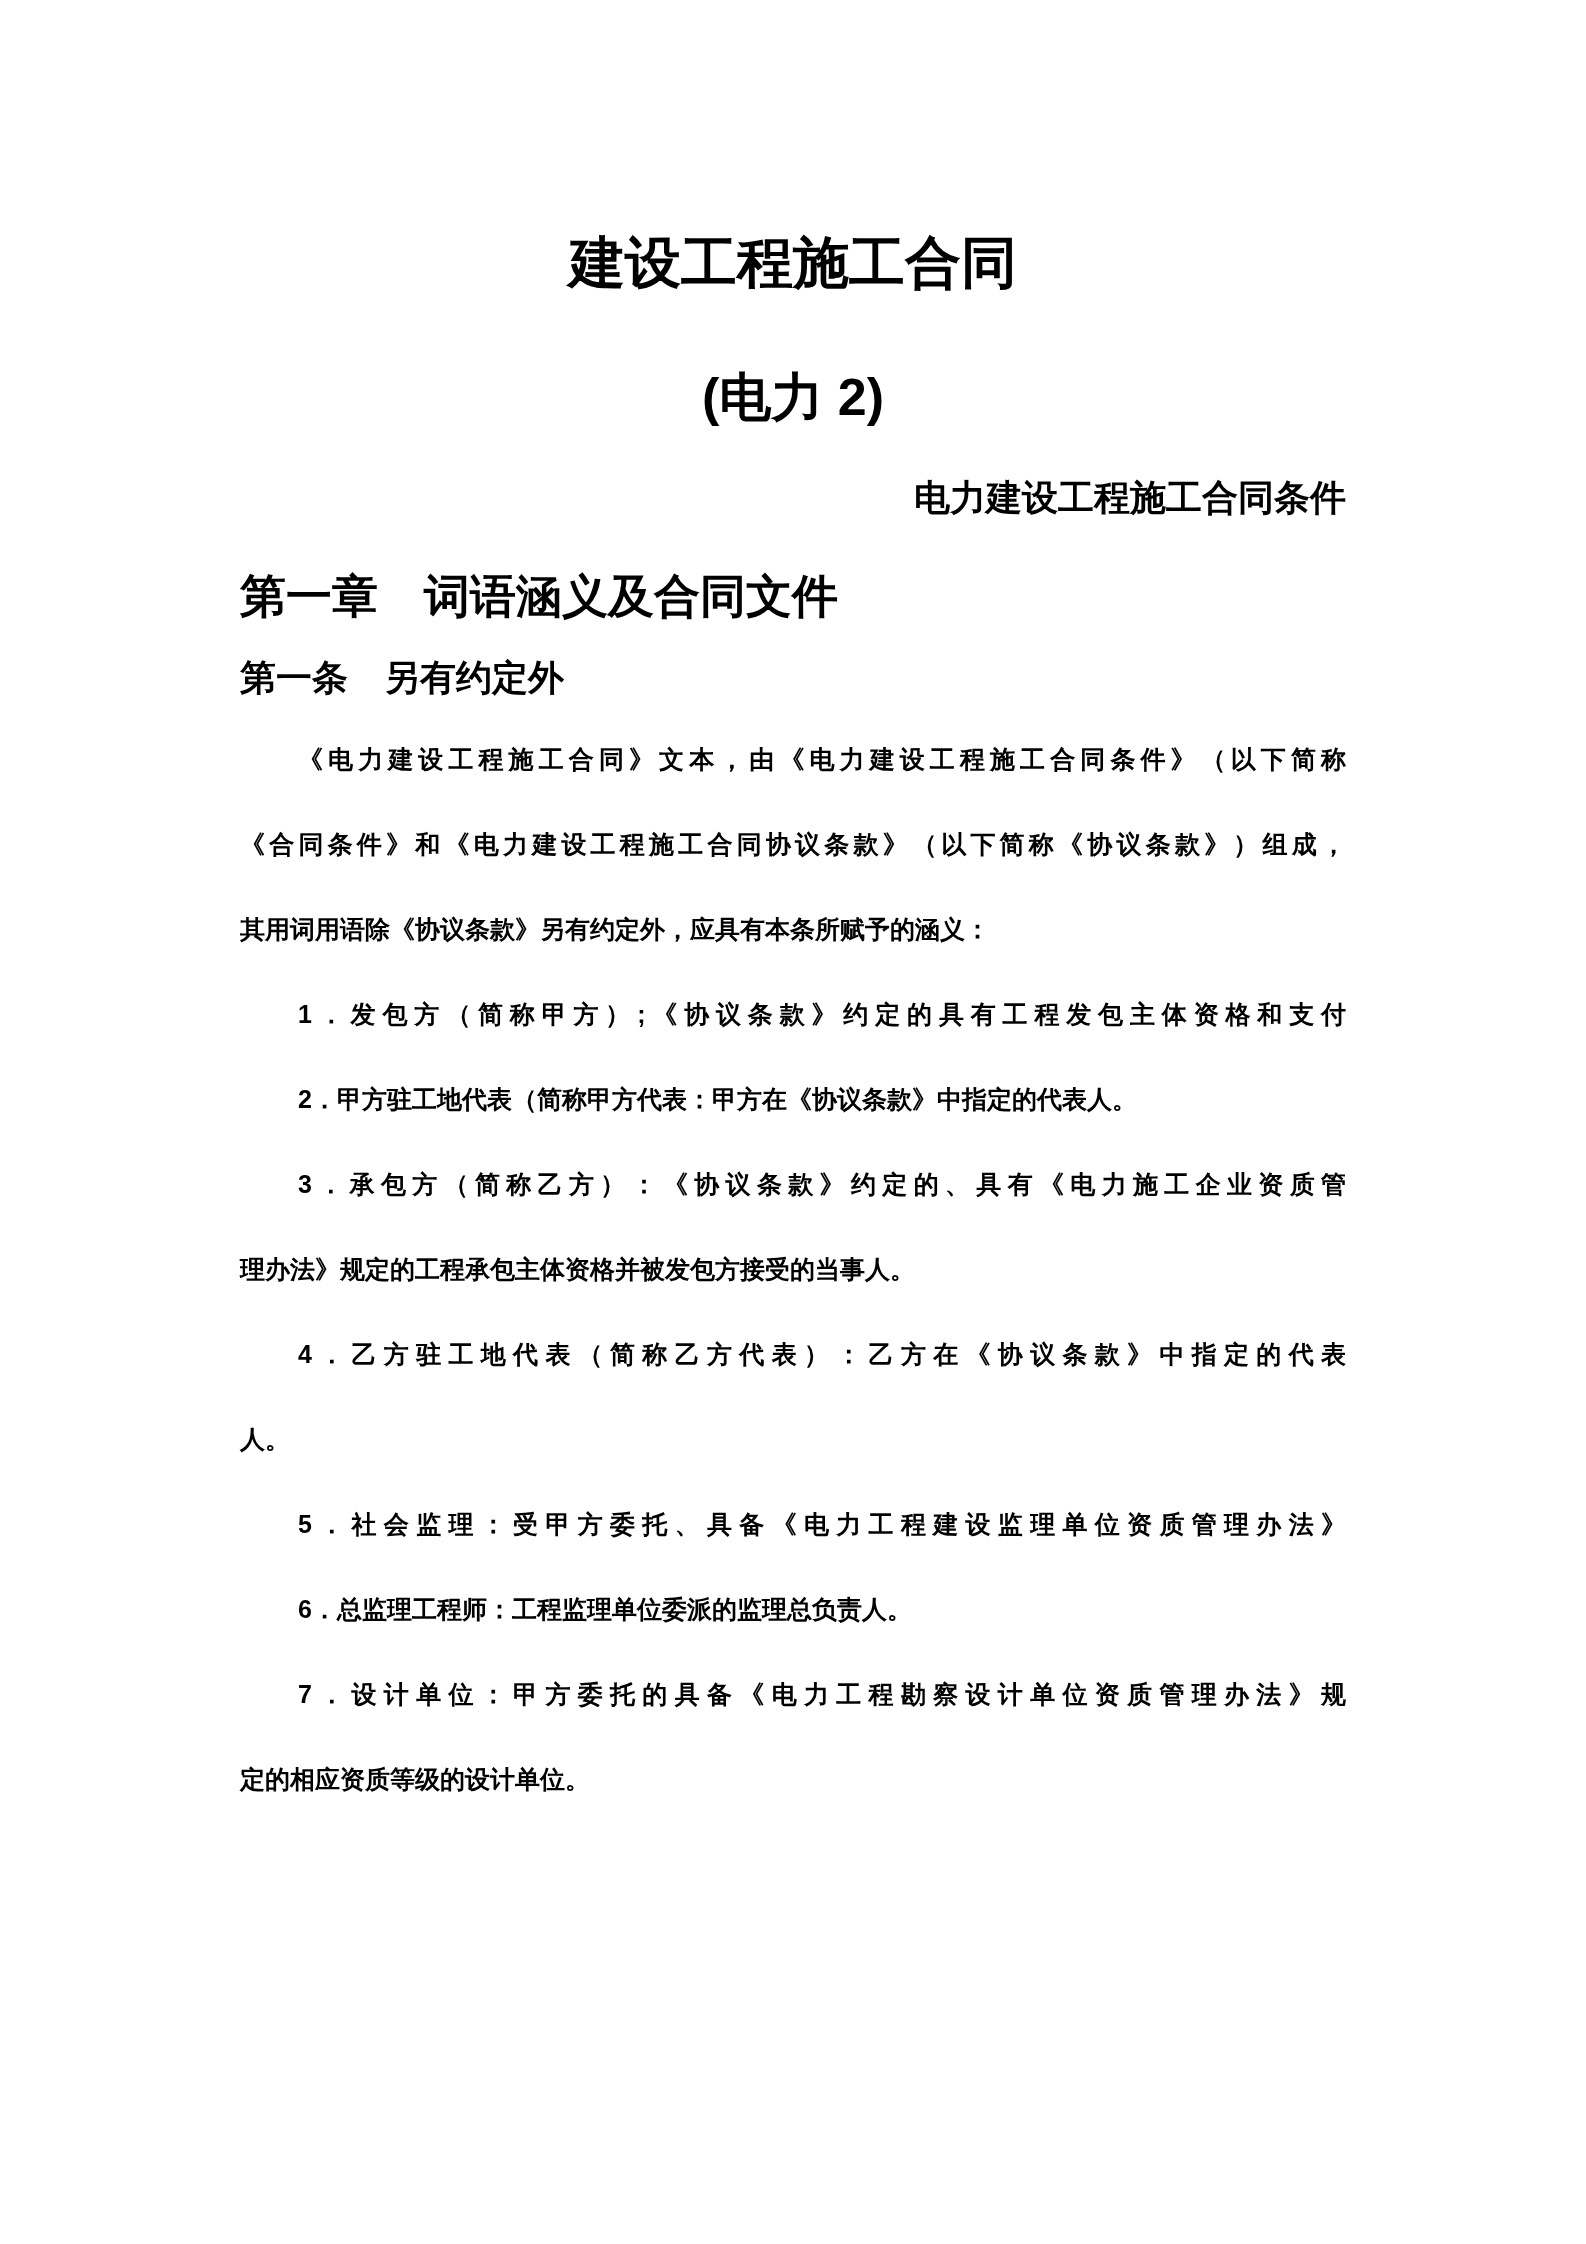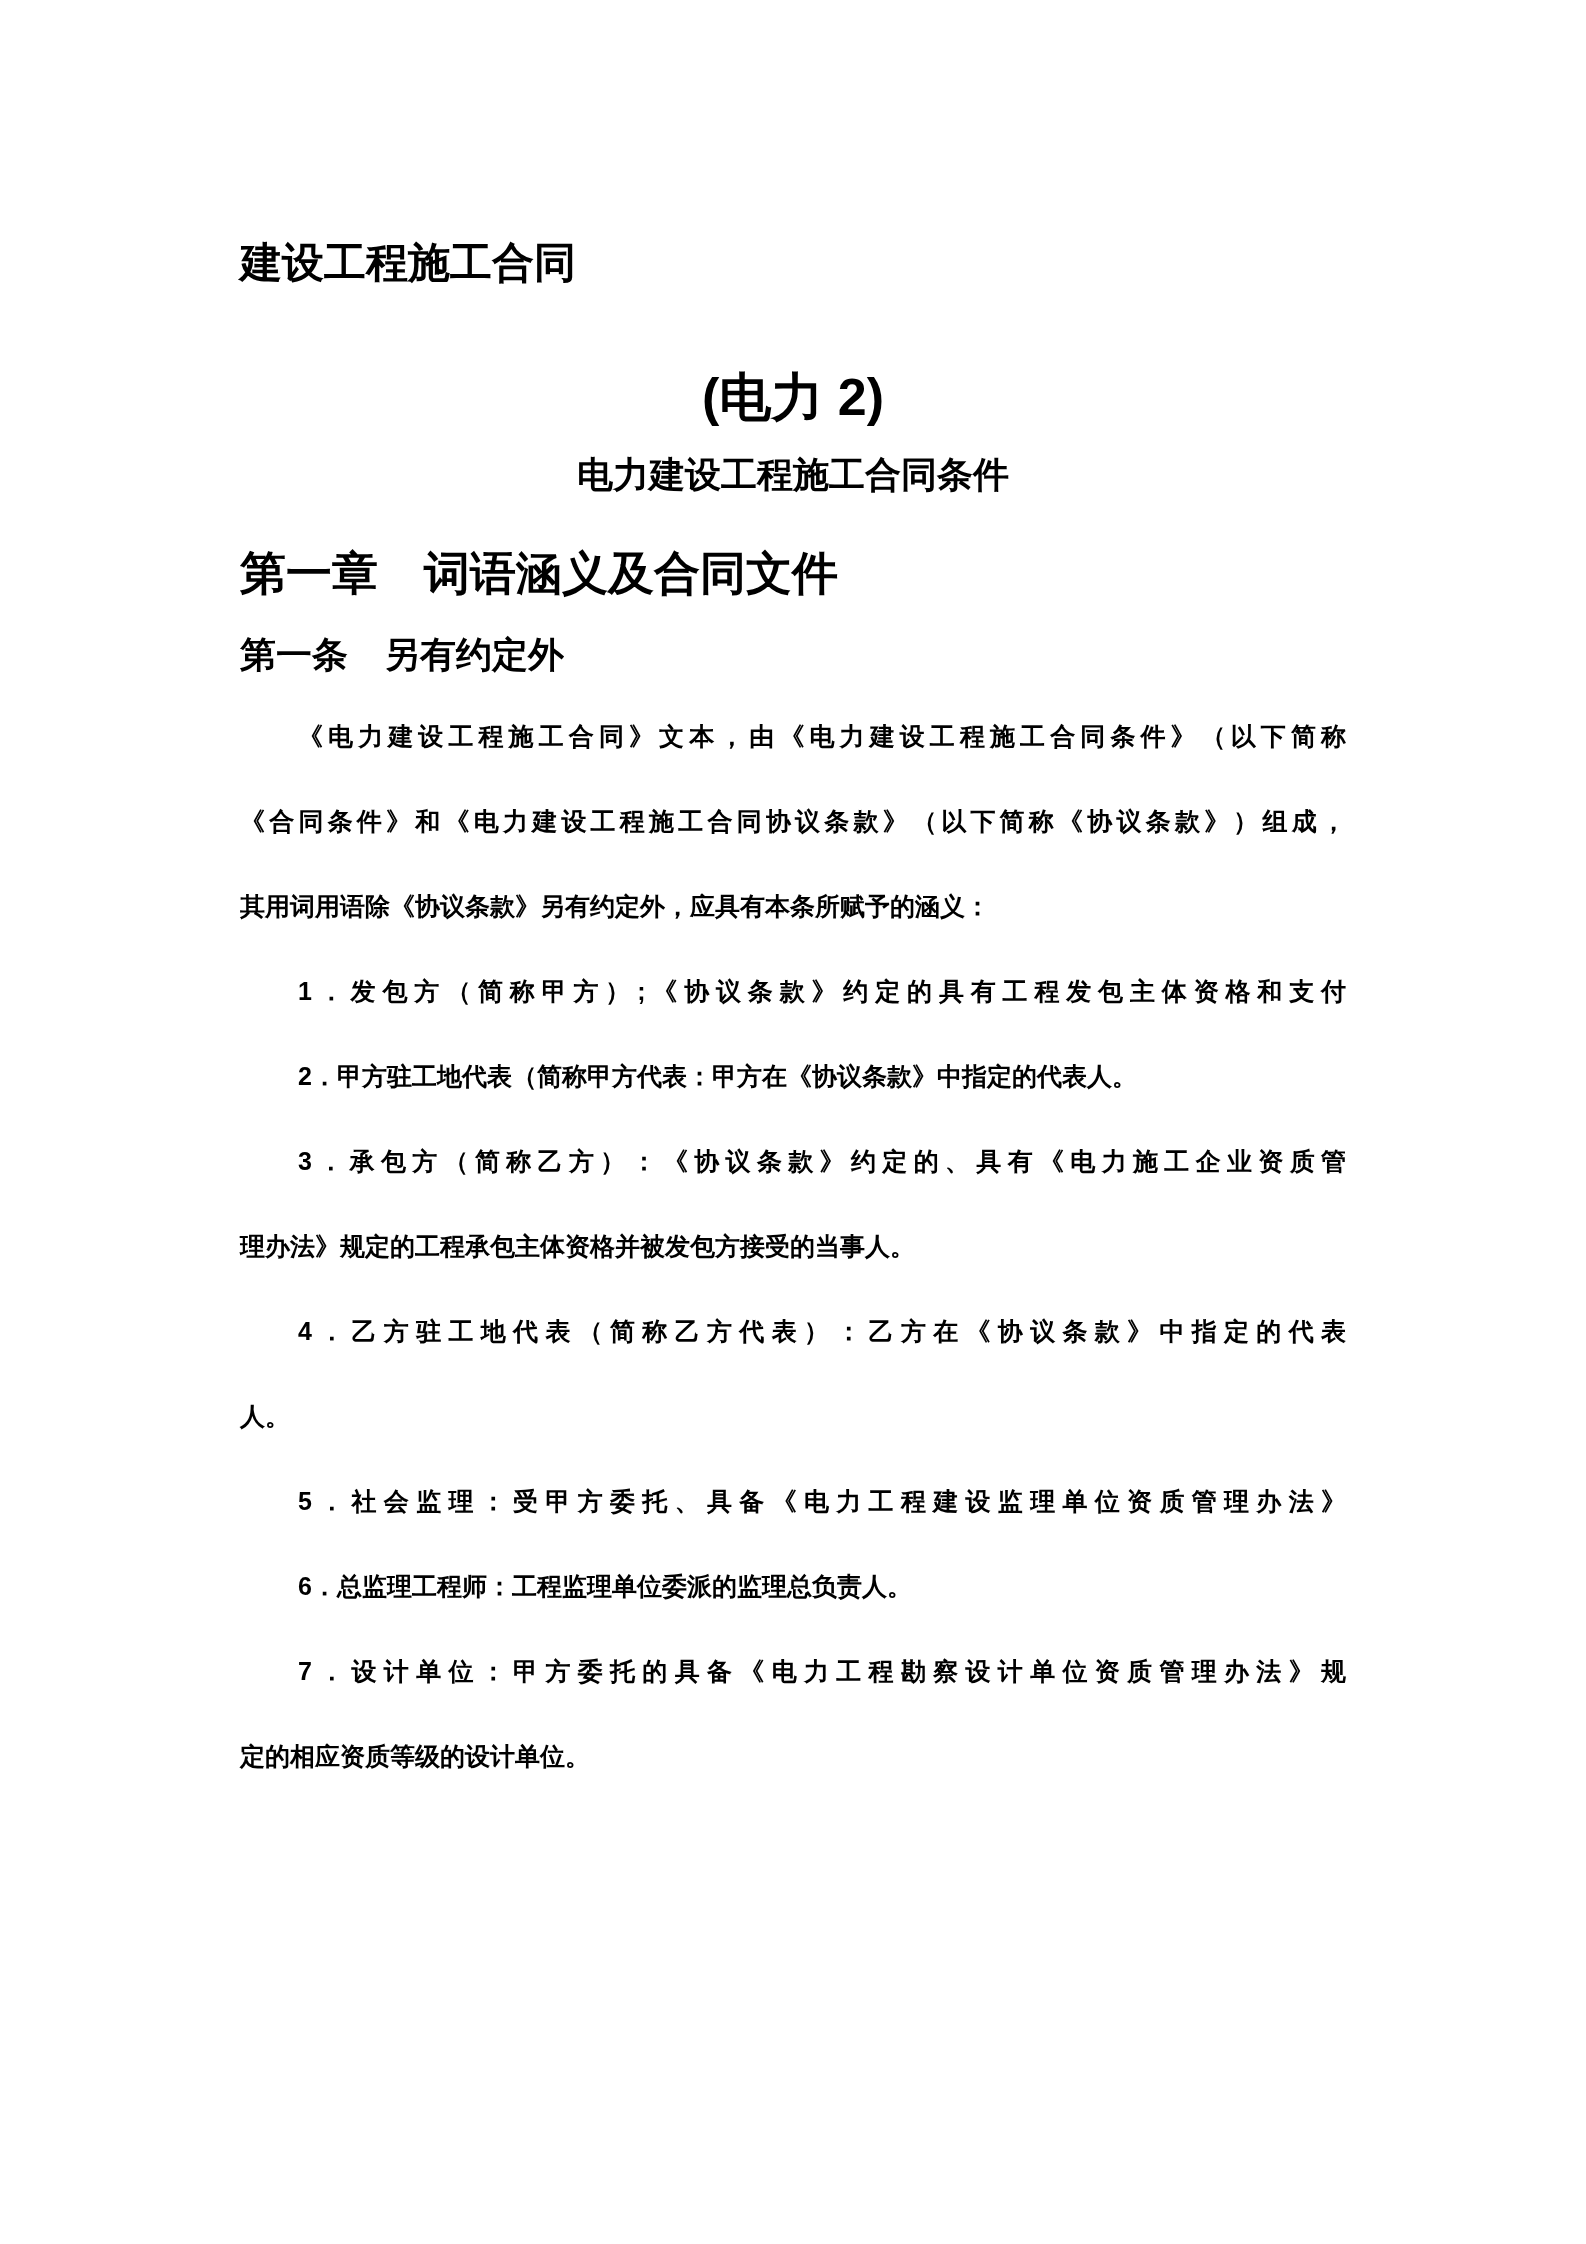--- a/index.html
+++ b/index.html
@@ -15,35 +15,35 @@
     color: #000000;
     font-family: "Liberation Sans", sans-serif;
     font-weight: 700;
     overflow: hidden;
   }
   .content {
     padding: 0 240px;
   }
   .t1 {
     margin-top: 232px;
-    font-size: 42px;
+    font-size: 56px;
     line-height: 62px;
-    text-align: left;
+    text-align: center;
   }
   .t2 {
     margin-top: 70px;
     font-size: 52px;
     line-height: 66px;
     text-align: center;
   }
   .t3 {
-    margin-top: 22px;
+    margin-top: 45px;
     font-size: 36px;
     line-height: 46px;
-    text-align: center;
+    text-align: right;
   }
   .chapter {
     margin-top: 52px;
     font-size: 46px;
     line-height: 46px;
   }
   .article {
     margin-top: 36px;
     font-size: 36px;
     line-height: 46px;

